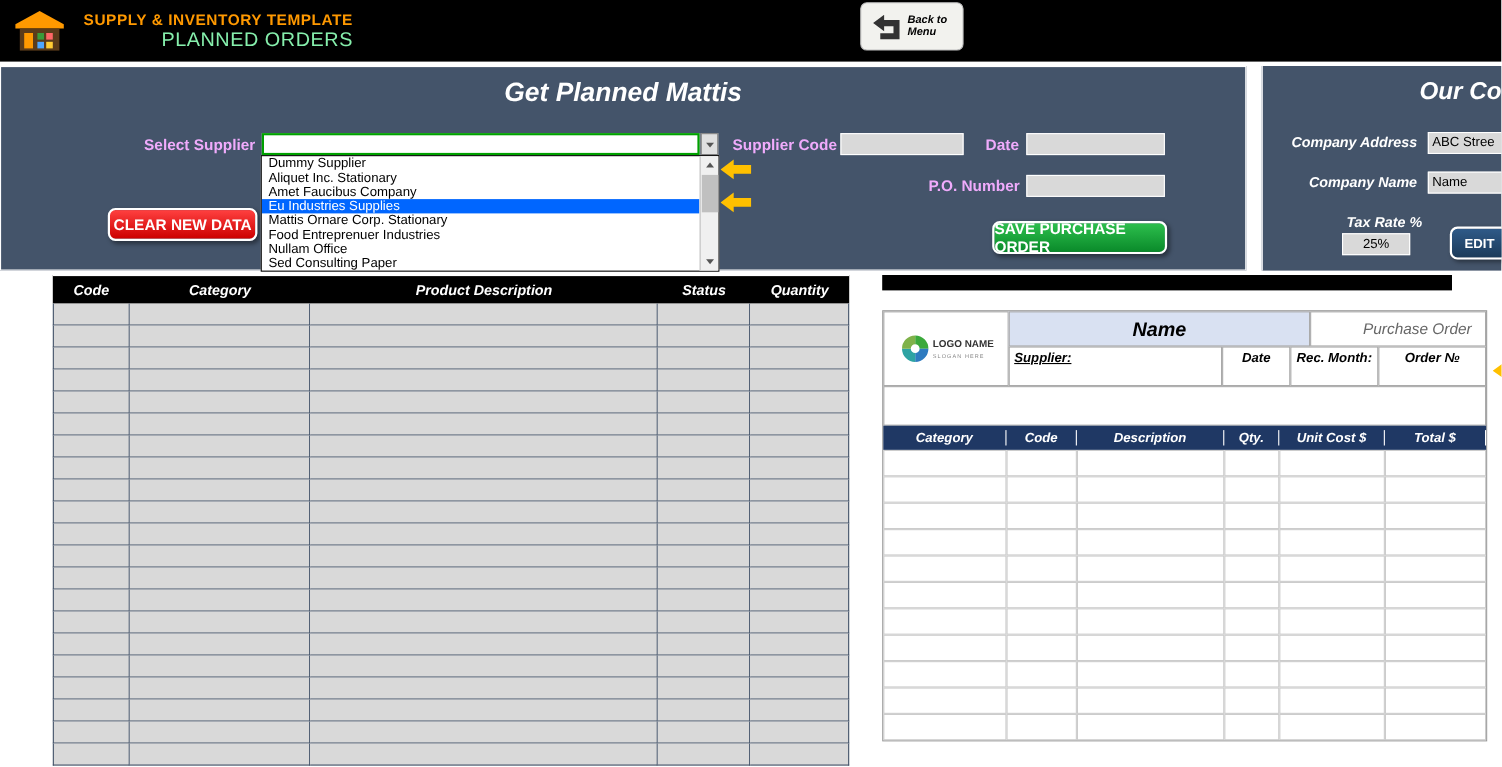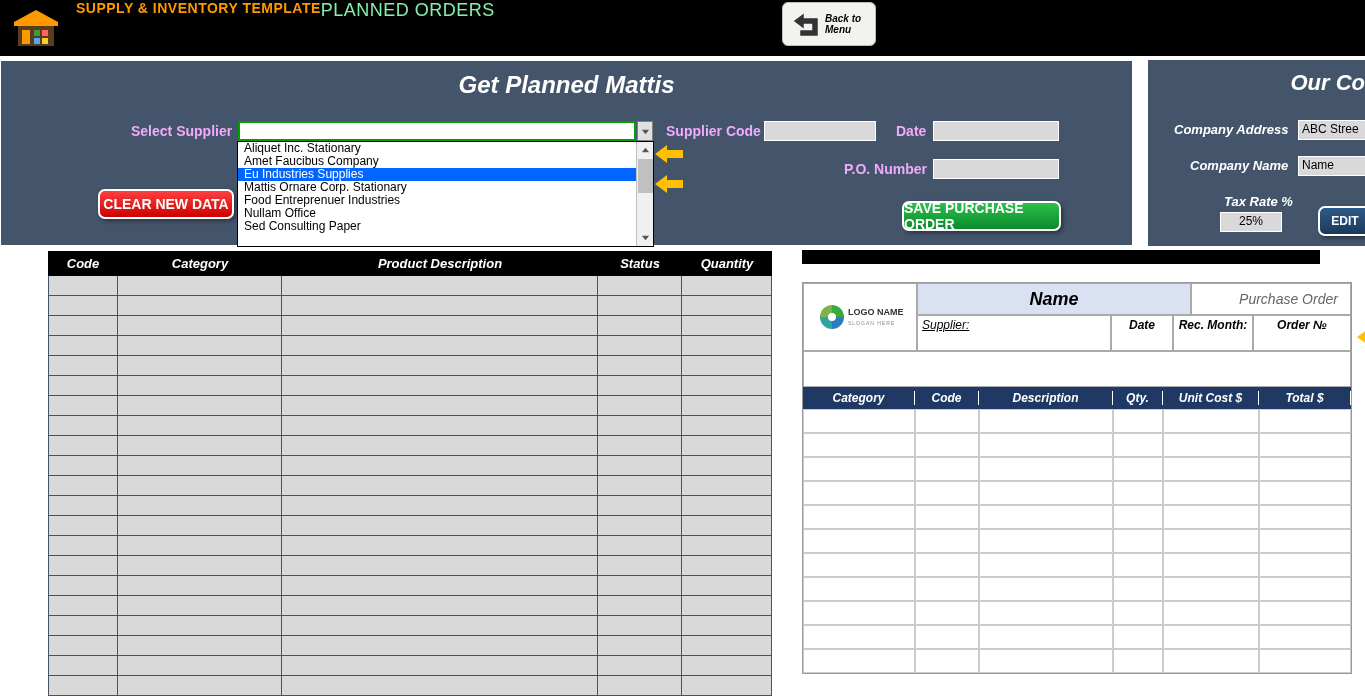--- a/index.html
+++ b/index.html
@@ -2,21 +2,21 @@
 <html><head>
 <meta charset="utf-8">
 <style>
   * { margin: 0; padding: 0; box-sizing: border-box; font-family: "Segoe UI", Tahoma, sans-serif; }
   body { width: 1365px; height: 697px; background: #fff; overflow: hidden; position: relative; }
 
   
   .top-header { background: #000; height: 56px; display: flex; align-items: stretch; position: relative; }
   .top-header .logo-box { width: 72px; display: flex; align-items: center; justify-content: center; }
   .top-header .logo-icon { width: 48px; height: 44px; }
-  .top-header .titles { display: flex; flex-direction: row; justify-content: center; padding-left: 4px; }
+  .top-header .titles { display: flex; flex-direction: column; justify-content: center; padding-left: 4px; }
   .top-header .title1 { color: #FF9900; font-weight: bold; font-size: 14px; letter-spacing: .5px; }
   .top-header .title2 { color: #86efac; font-weight: normal; font-size: 18px; letter-spacing: .5px; text-align: right; }
   .back-btn { position: absolute; top: 2px; left: 782px; width: 94px; height: 44px; background: #f2f2ee;
               border: 1px solid #bdbdbd; border-radius: 6px; box-shadow: 2px 2px 4px rgba(0,0,0,.4);
               display: flex; align-items: center; padding: 4px 8px; cursor: pointer; }
   .back-btn .arrow { width: 30px; height: 26px; }
   .back-btn .txt { font-size: 10px; font-style: italic; font-weight: bold; line-height: 1.1; margin-left: 4px; }
 
   
   .main-panels { display: flex; gap: 14px; margin-top: 4px; }
@@ -76,21 +76,21 @@
   .logo-cell { width: 114px; border: 1px solid #aaa; display: flex; align-items: center; justify-content: center; }
   .logo-cell img, .logo-cell svg { width: 100px; height: 44px; }
   .card-right { flex: 1; display: flex; flex-direction: column; }
   .name-row { display: flex; height: 32px; }
   .name-cell { flex: 1; background: #D9E1F2; display: flex; align-items: center; justify-content: center;
                font-style: italic; font-weight: bold; font-size: 18px; border: 1px solid #aaa; }
   .po-cell { width: 160px; display: flex; align-items: center; justify-content: center; font-style: italic;
              font-size: 14px; color: #666; border: 1px solid #aaa; padding-left: 35px; }
   .info-row { display: flex; height: 36px; }
   .info-row > div { border: 1px solid #aaa; font-size: 12px; padding: 2px 4px; font-style: italic; }
-  .sup-cell { width: 194px; font-weight: normal; text-decoration: underline; }
+  .sup-cell { width: 194px; font-weight: bold; text-decoration: underline; }
   .date-cell2 { width: 62px; text-align: center; font-weight: bold; }
   .rec-cell { width: 80px; text-align: center; font-weight: bold; }
   .ord-cell { flex: 1; text-align: center; font-weight: bold; font-size: 16px; font-style: italic; }
   .blank-strip { height: 36px; border: 1px solid #aaa; }
   .po-thead { display: flex; height: 22px; background: #1F3864; color: #fff; font-style: italic; font-size: 12px;
               font-weight: bold; align-items: center; }
   .po-thead > div { text-align: center; border-right: 1px solid #fff; }
   .pc-cat{width:112px}.pc-code{width:64px}.pc-desc{width:134px}.pc-qty{width:50px}.pc-uc{width:96px}.pc-tot{flex:1}
   .po-body .prow { display: flex; height: 24px; }
   .po-body .prow > div { border: 1px solid #ccc; }
@@ -179,20 +179,21 @@
 
     <div class="r-lbl" style="left:76px;top:134px;right:auto">Tax Rate %</div>
     <div class="r-field r-center" style="left:72px;top:152px;width:62px">25%</div>
 
     <div class="pill-btn pill-navy" style="left:170px;top:146px;width:54px;font-size:12px">EDIT</div>
   </div>
 </div>
 
 <div class="dropdown-list">
   <div class="items" id="dd-items">
+      <div>Dummy Supplier</div>
       <div>Aliquet Inc. Stationary</div>
       <div>Amet Faucibus Company</div>
       <div class="selected">Eu Industries Supplies</div>
       <div>Mattis Ornare Corp. Stationary</div>
       <div>Food Entreprenuer Industries</div>
       <div>Nullam Office</div>
       <div>Sed Consulting Paper</div>
     </div>
   <div class="scrollbar">
     <div class="up">

